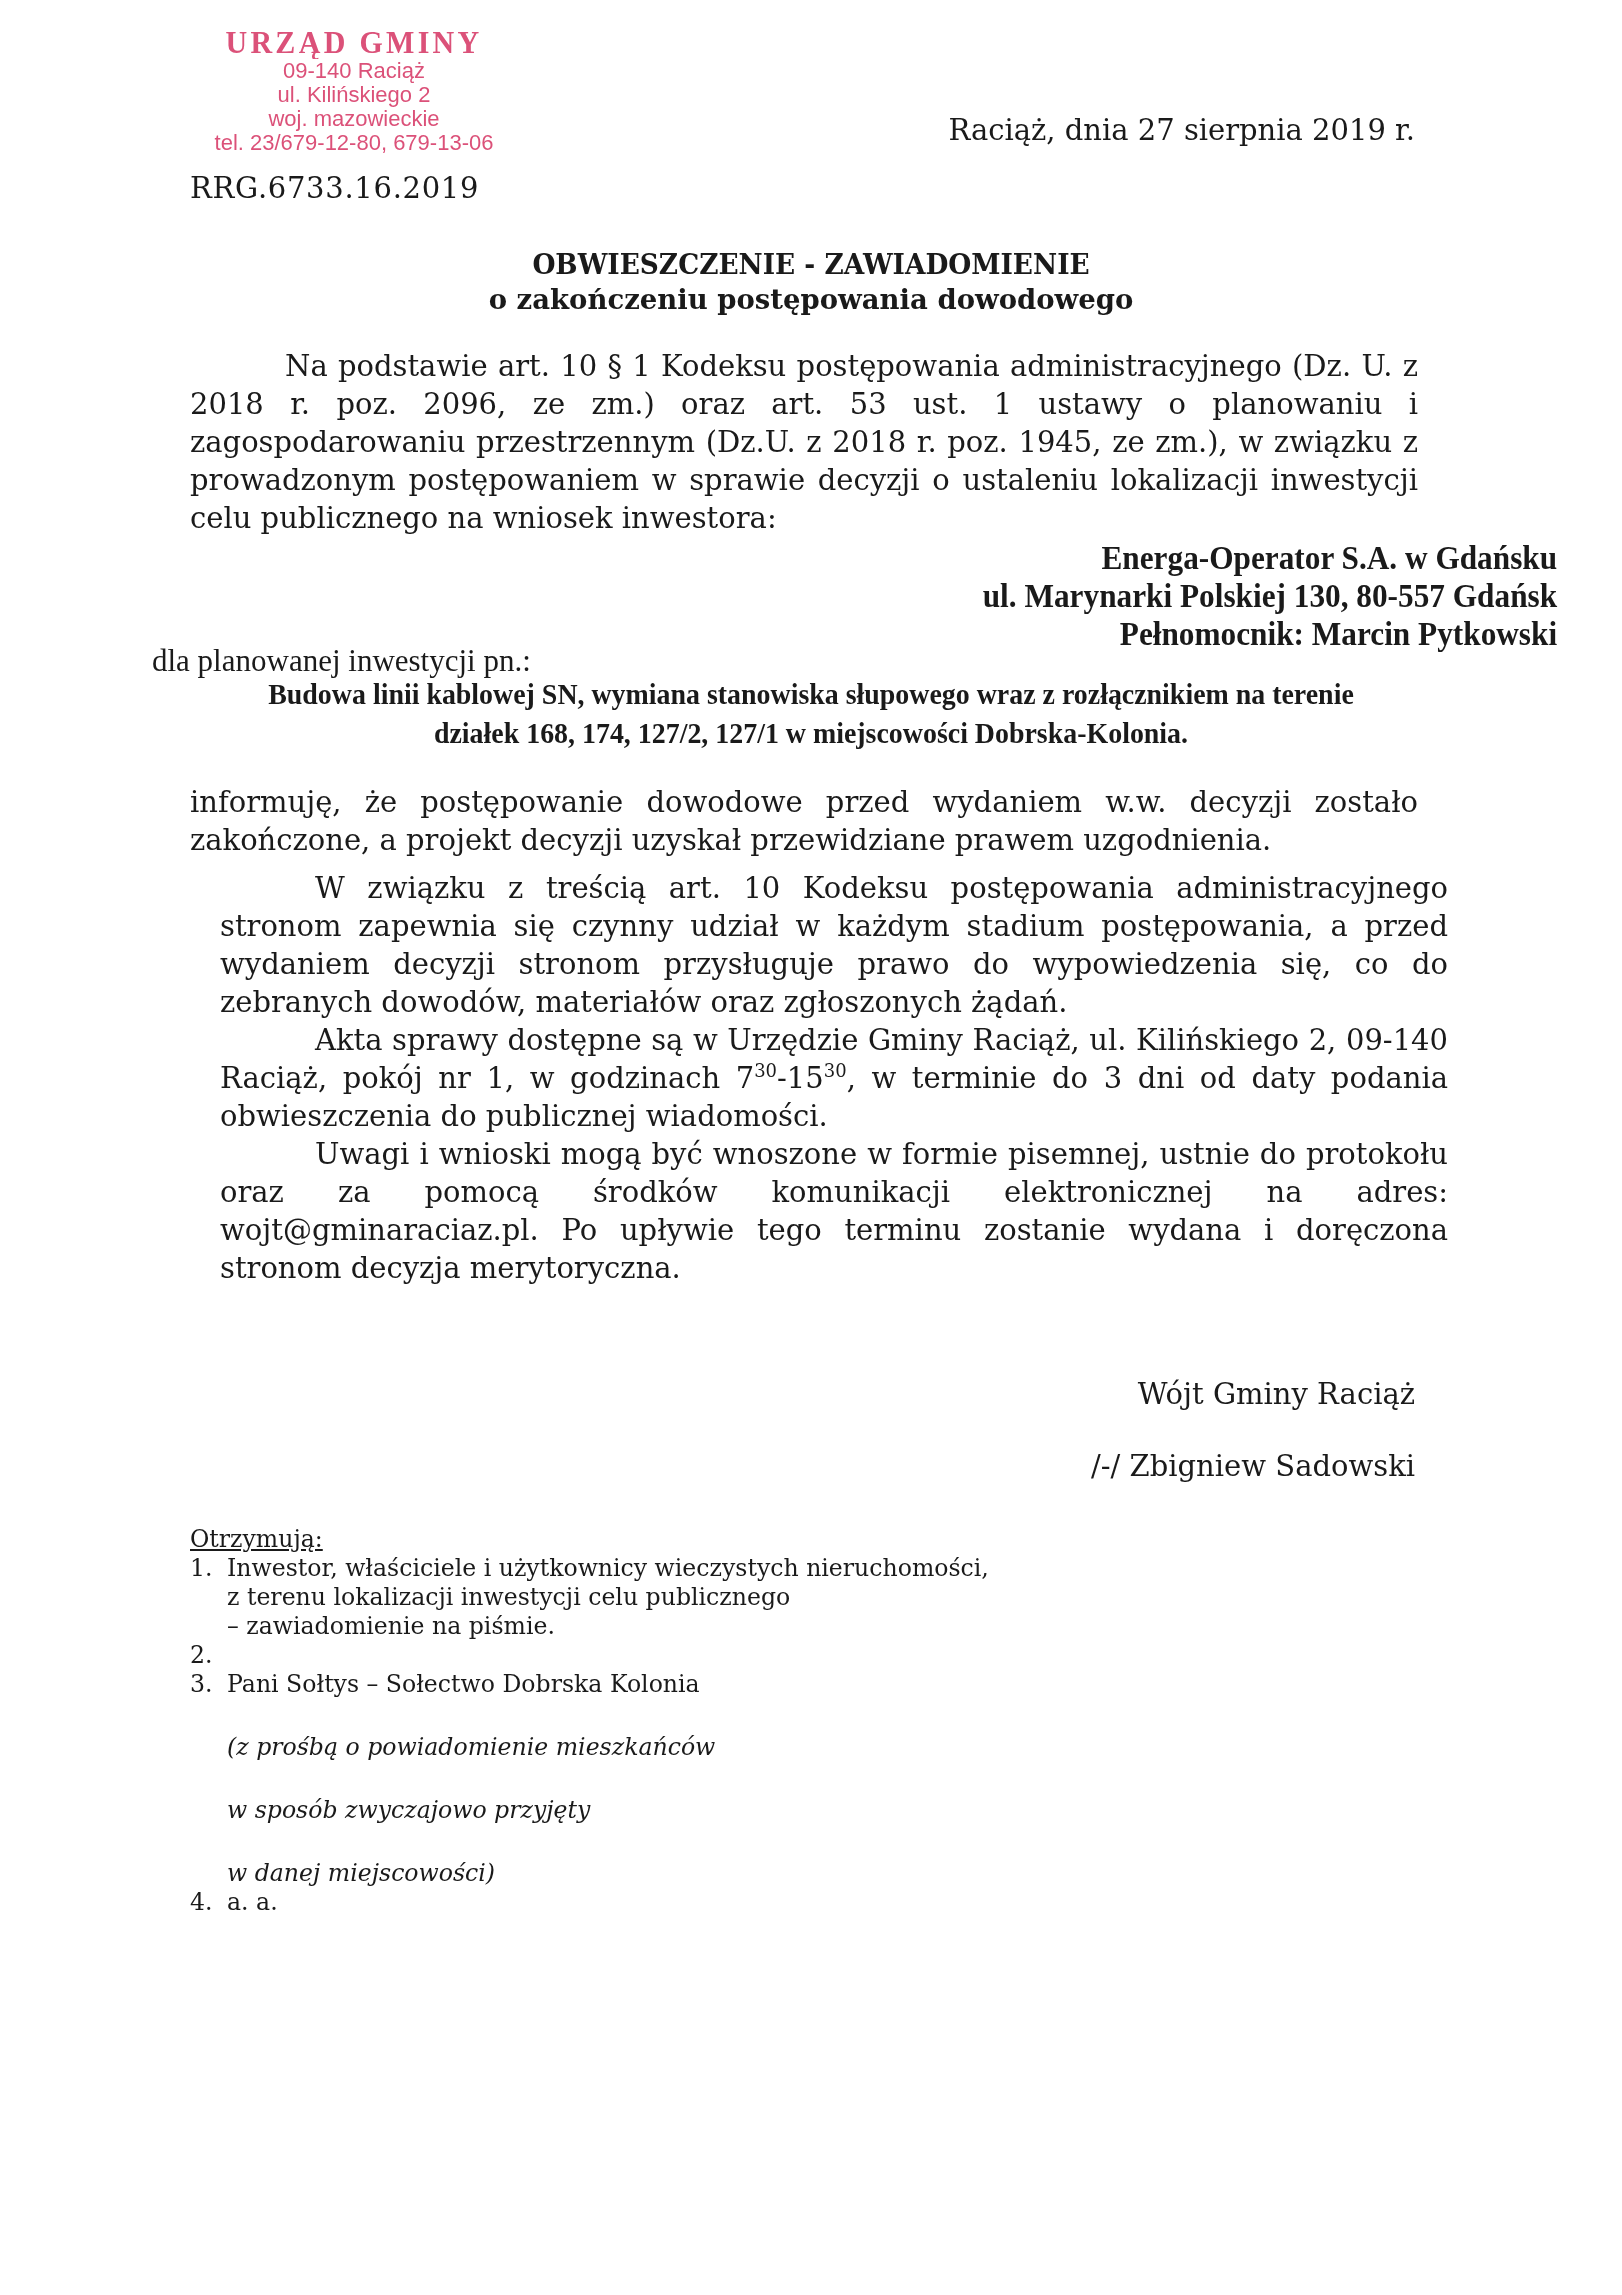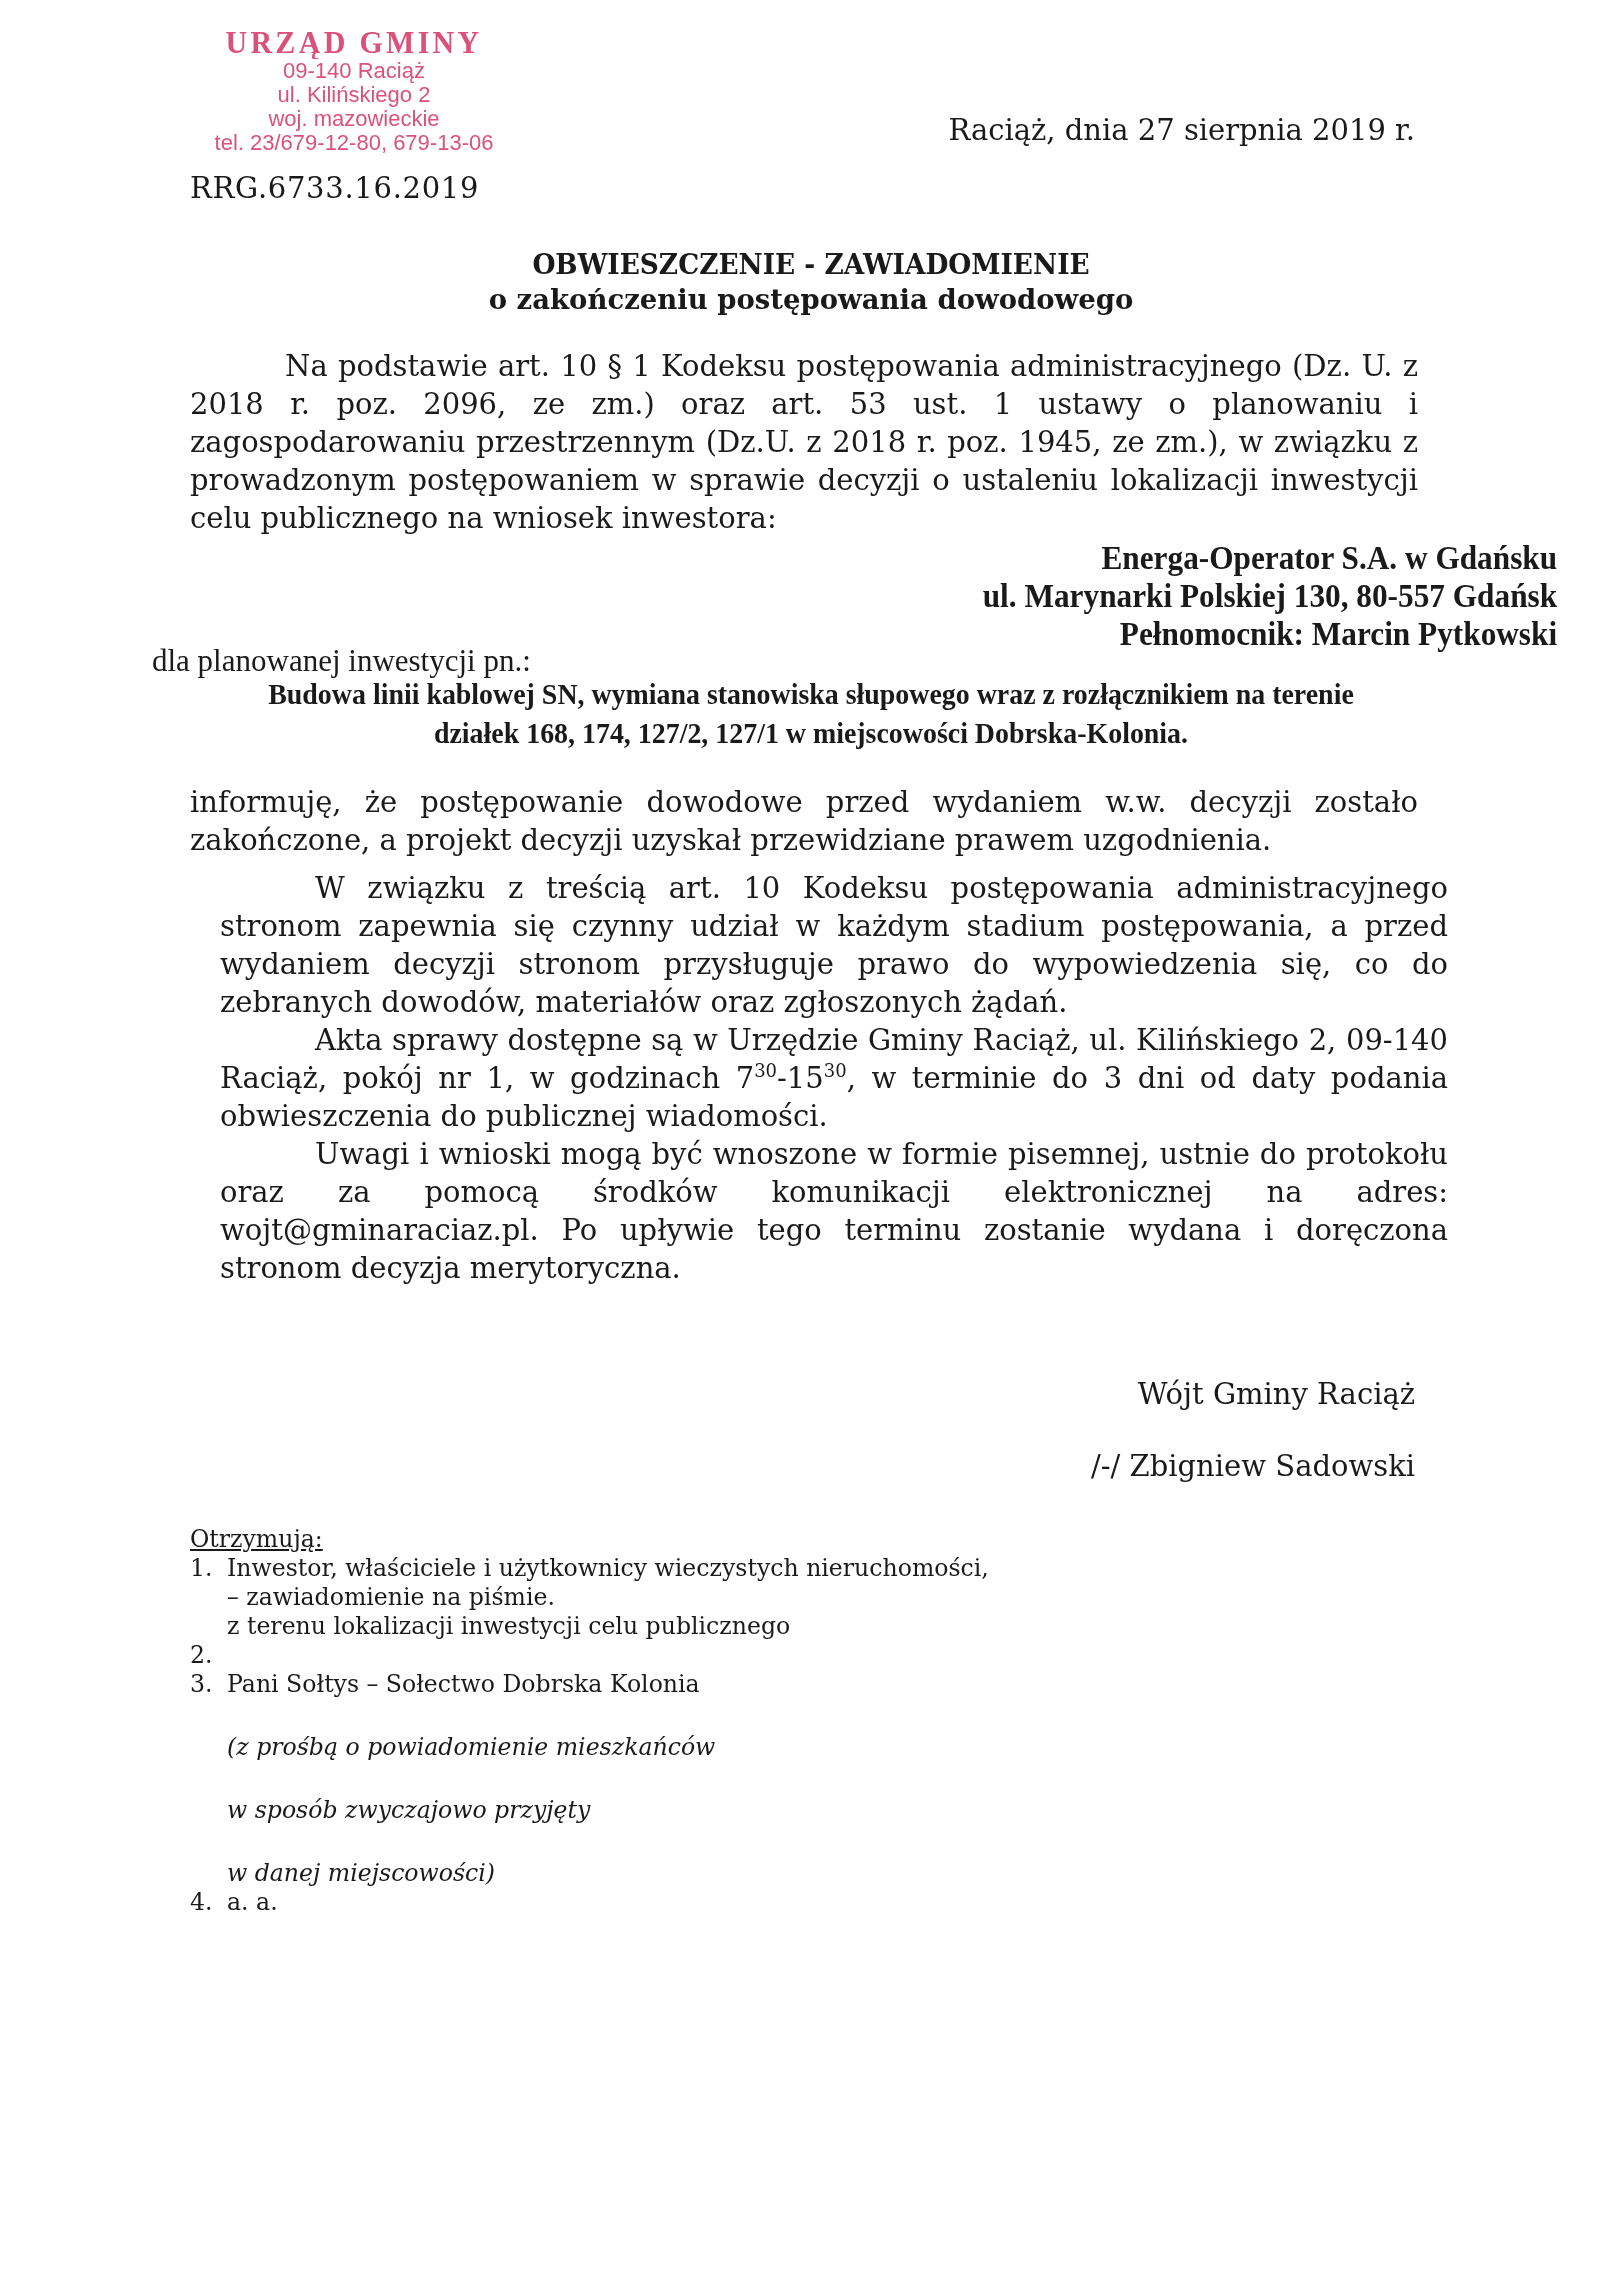--- a/index.html
+++ b/index.html
@@ -106,22 +106,22 @@
     <div>/-/ Zbigniew Sadowski</div>
   </div>
 
   <div class="recipients">
     <div class="r-head">Otrzymują:</div>
     <ol>
       <li>
         <span class="num">1.</span>
         <span class="txt">
           <div>Inwestor, właściciele i użytkownicy wieczystych nieruchomości,</div>
+          <div>z terenu lokalizacji inwestycji celu publicznego</div>
           <div>– zawiadomienie na piśmie.</div>
-          <div>z terenu lokalizacji inwestycji celu publicznego</div>
         </span>
       </li>
       <li>
         <span class="num">2.</span>
       </li>
       <li>
         <span class="num">3.</span>
         <span class="txt">
           <div>Pani Sołtys – Sołectwo Dobrska Kolonia</div>
           <div class="ital">(z prośbą o powiadomienie mieszkańców</div>

